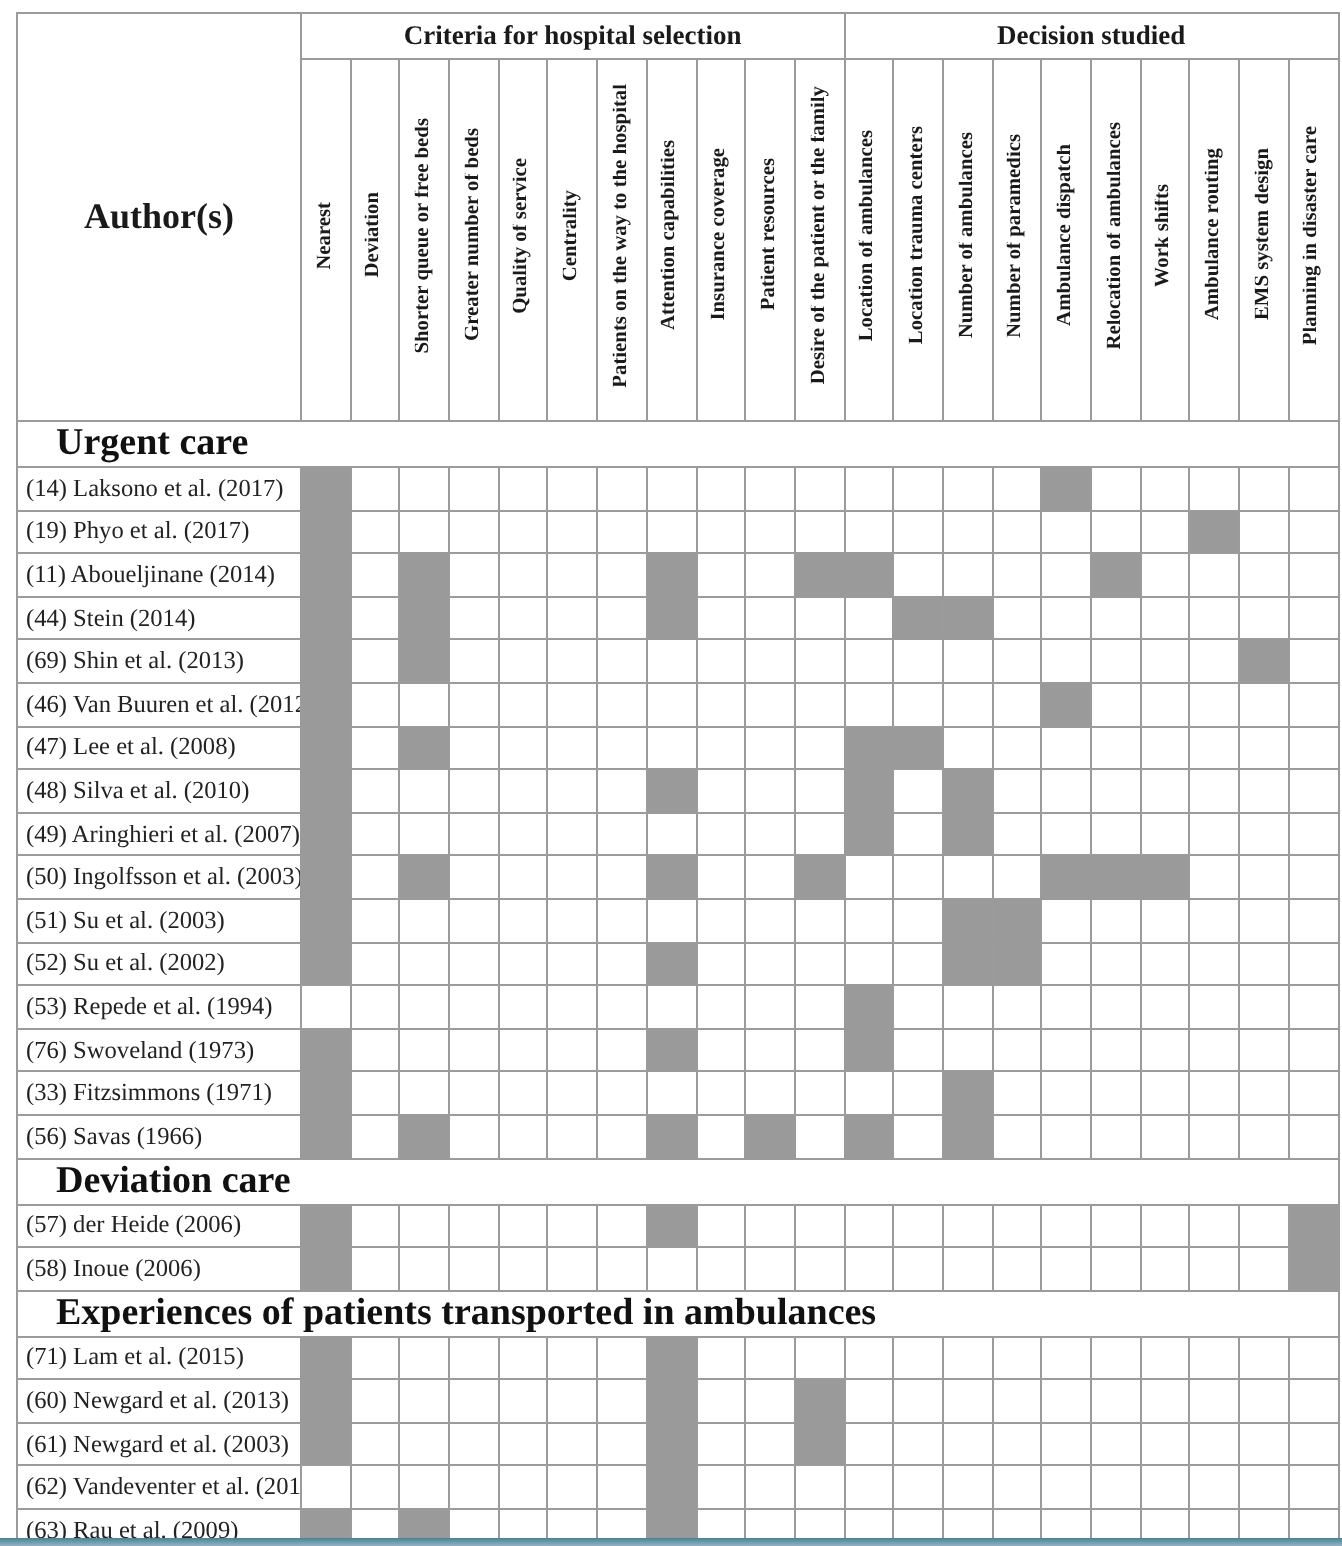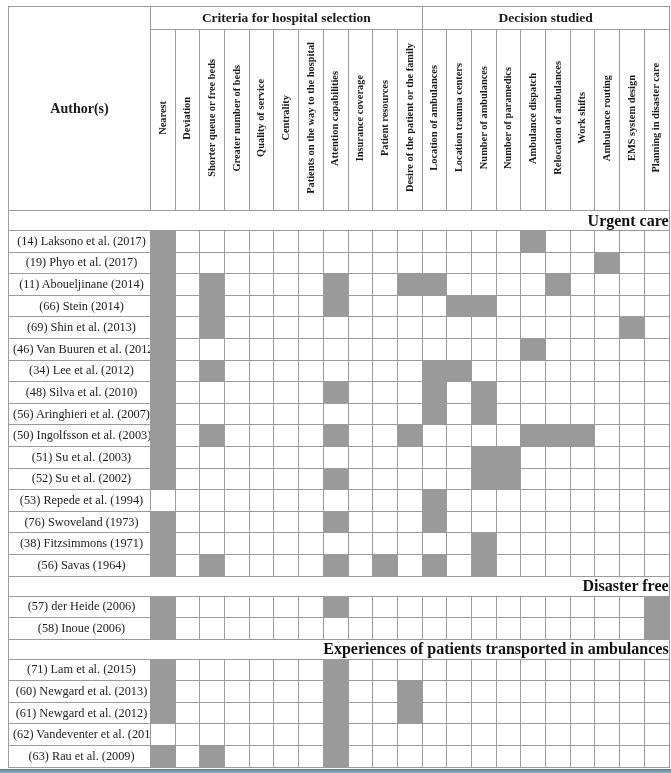--- a/index.html
+++ b/index.html
@@ -24,53 +24,53 @@
     background:#ffffff;
   }
   th.group-th{
     height:22px;
     font-size:13.5px;
     font-weight:bold;
     text-align:center;
     color:#1a1a1a;
   }
   th.author-th{
-    font-size:14px;
+    font-size:18px;
     font-weight:bold;
     text-align:center;
     vertical-align:middle;
     color:#1a1a1a;
   }
   tr.vertical-row th{height:180px;vertical-align:middle;text-align:center;}
   th.vth span{
     display:inline-block;
     writing-mode:vertical-rl;
     transform:rotate(180deg);
     white-space:nowrap;
     font-weight:bold;
     font-size:10.4px;
     line-height:1;
     max-height:176px;
     overflow:hidden;
     color:#1a1a1a;
   }
   td.section-cell{
     height:19px;
-    font-size:16px;
+    font-size:19px;
     font-weight:bold;
-    text-align:right;
+    text-align:left;
     padding-left:19px;
     color:#111;
     white-space:nowrap;
     overflow:hidden;
   }
   tr.data-row{height:21.6px;}
   td.author-cell{
     font-size:12.3px;
-    text-align:center;
+    text-align:left;
     padding-left:4px;
     color:#222;
     white-space:nowrap;
     overflow:hidden;
   }
   td.matrix-cell{background:#ffffff;}
   td.matrix-cell.marked{background:var(--mark,#9a9a9a);}
   #bottom-bar{
     position:absolute;left:0;bottom:0;width:671px;height:4px;
     background:linear-gradient(to bottom, var(--bar-dark,#4a8095), var(--bar-light,#8fb5c4));
@@ -208,21 +208,21 @@
             <td class="matrix-cell"></td>
             <td class="matrix-cell"></td>
             <td class="matrix-cell"></td>
             <td class="matrix-cell marked"></td>
             <td class="matrix-cell"></td>
             <td class="matrix-cell"></td>
             <td class="matrix-cell"></td>
             <td class="matrix-cell"></td>
           </tr>
           <tr class="data-row">
-            <td class="author-cell">(66) Stein (2014)</td>
+            <td class="author-cell">(44) Stein (2014)</td>
             <td class="matrix-cell marked"></td>
             <td class="matrix-cell"></td>
             <td class="matrix-cell marked"></td>
             <td class="matrix-cell"></td>
             <td class="matrix-cell"></td>
             <td class="matrix-cell"></td>
             <td class="matrix-cell"></td>
             <td class="matrix-cell marked"></td>
             <td class="matrix-cell"></td>
             <td class="matrix-cell"></td>
@@ -280,21 +280,21 @@
             <td class="matrix-cell"></td>
             <td class="matrix-cell"></td>
             <td class="matrix-cell marked"></td>
             <td class="matrix-cell"></td>
             <td class="matrix-cell"></td>
             <td class="matrix-cell"></td>
             <td class="matrix-cell"></td>
             <td class="matrix-cell"></td>
           </tr>
           <tr class="data-row">
-            <td class="author-cell">(34) Lee et al. (2012)</td>
+            <td class="author-cell">(47) Lee et al. (2008)</td>
             <td class="matrix-cell marked"></td>
             <td class="matrix-cell"></td>
             <td class="matrix-cell marked"></td>
             <td class="matrix-cell"></td>
             <td class="matrix-cell"></td>
             <td class="matrix-cell"></td>
             <td class="matrix-cell"></td>
             <td class="matrix-cell"></td>
             <td class="matrix-cell"></td>
             <td class="matrix-cell"></td>
@@ -328,21 +328,21 @@
             <td class="matrix-cell marked"></td>
             <td class="matrix-cell"></td>
             <td class="matrix-cell"></td>
             <td class="matrix-cell"></td>
             <td class="matrix-cell"></td>
             <td class="matrix-cell"></td>
             <td class="matrix-cell"></td>
             <td class="matrix-cell"></td>
           </tr>
           <tr class="data-row">
-            <td class="author-cell">(56) Aringhieri et al. (2007)</td>
+            <td class="author-cell">(49) Aringhieri et al. (2007)</td>
             <td class="matrix-cell marked"></td>
             <td class="matrix-cell"></td>
             <td class="matrix-cell"></td>
             <td class="matrix-cell"></td>
             <td class="matrix-cell"></td>
             <td class="matrix-cell"></td>
             <td class="matrix-cell"></td>
             <td class="matrix-cell"></td>
             <td class="matrix-cell"></td>
             <td class="matrix-cell"></td>
@@ -472,45 +472,45 @@
             <td class="matrix-cell"></td>
             <td class="matrix-cell"></td>
             <td class="matrix-cell"></td>
             <td class="matrix-cell"></td>
             <td class="matrix-cell"></td>
             <td class="matrix-cell"></td>
             <td class="matrix-cell"></td>
             <td class="matrix-cell"></td>
           </tr>
           <tr class="data-row">
-            <td class="author-cell">(38) Fitzsimmons (1971)</td>
-            <td class="matrix-cell marked"></td>
-            <td class="matrix-cell"></td>
-            <td class="matrix-cell"></td>
-            <td class="matrix-cell"></td>
-            <td class="matrix-cell"></td>
-            <td class="matrix-cell"></td>
-            <td class="matrix-cell"></td>
-            <td class="matrix-cell"></td>
-            <td class="matrix-cell"></td>
-            <td class="matrix-cell"></td>
-            <td class="matrix-cell"></td>
-            <td class="matrix-cell"></td>
-            <td class="matrix-cell"></td>
-            <td class="matrix-cell marked"></td>
-            <td class="matrix-cell"></td>
-            <td class="matrix-cell"></td>
-            <td class="matrix-cell"></td>
-            <td class="matrix-cell"></td>
-            <td class="matrix-cell"></td>
-            <td class="matrix-cell"></td>
-            <td class="matrix-cell"></td>
-          </tr>
-          <tr class="data-row">
-            <td class="author-cell">(56) Savas (1964)</td>
+            <td class="author-cell">(33) Fitzsimmons (1971)</td>
+            <td class="matrix-cell marked"></td>
+            <td class="matrix-cell"></td>
+            <td class="matrix-cell"></td>
+            <td class="matrix-cell"></td>
+            <td class="matrix-cell"></td>
+            <td class="matrix-cell"></td>
+            <td class="matrix-cell"></td>
+            <td class="matrix-cell"></td>
+            <td class="matrix-cell"></td>
+            <td class="matrix-cell"></td>
+            <td class="matrix-cell"></td>
+            <td class="matrix-cell"></td>
+            <td class="matrix-cell"></td>
+            <td class="matrix-cell marked"></td>
+            <td class="matrix-cell"></td>
+            <td class="matrix-cell"></td>
+            <td class="matrix-cell"></td>
+            <td class="matrix-cell"></td>
+            <td class="matrix-cell"></td>
+            <td class="matrix-cell"></td>
+            <td class="matrix-cell"></td>
+          </tr>
+          <tr class="data-row">
+            <td class="author-cell">(56) Savas (1966)</td>
             <td class="matrix-cell marked"></td>
             <td class="matrix-cell"></td>
             <td class="matrix-cell marked"></td>
             <td class="matrix-cell"></td>
             <td class="matrix-cell"></td>
             <td class="matrix-cell"></td>
             <td class="matrix-cell"></td>
             <td class="matrix-cell marked"></td>
             <td class="matrix-cell"></td>
             <td class="matrix-cell marked"></td>
@@ -520,21 +520,21 @@
             <td class="matrix-cell marked"></td>
             <td class="matrix-cell"></td>
             <td class="matrix-cell"></td>
             <td class="matrix-cell"></td>
             <td class="matrix-cell"></td>
             <td class="matrix-cell"></td>
             <td class="matrix-cell"></td>
             <td class="matrix-cell"></td>
           </tr>
           <tr>
-            <td class="section-cell" colspan="22">Disaster free</td>
+            <td class="section-cell" colspan="22">Deviation care</td>
           </tr>
           <tr class="data-row">
             <td class="author-cell">(57) der Heide (2006)</td>
             <td class="matrix-cell marked"></td>
             <td class="matrix-cell"></td>
             <td class="matrix-cell"></td>
             <td class="matrix-cell"></td>
             <td class="matrix-cell"></td>
             <td class="matrix-cell"></td>
             <td class="matrix-cell"></td>
@@ -622,21 +622,21 @@
             <td class="matrix-cell"></td>
             <td class="matrix-cell"></td>
             <td class="matrix-cell"></td>
             <td class="matrix-cell"></td>
             <td class="matrix-cell"></td>
             <td class="matrix-cell"></td>
             <td class="matrix-cell"></td>
             <td class="matrix-cell"></td>
           </tr>
           <tr class="data-row">
-            <td class="author-cell">(61) Newgard et al. (2012)</td>
+            <td class="author-cell">(61) Newgard et al. (2003)</td>
             <td class="matrix-cell marked"></td>
             <td class="matrix-cell"></td>
             <td class="matrix-cell"></td>
             <td class="matrix-cell"></td>
             <td class="matrix-cell"></td>
             <td class="matrix-cell"></td>
             <td class="matrix-cell"></td>
             <td class="matrix-cell marked"></td>
             <td class="matrix-cell"></td>
             <td class="matrix-cell"></td>

